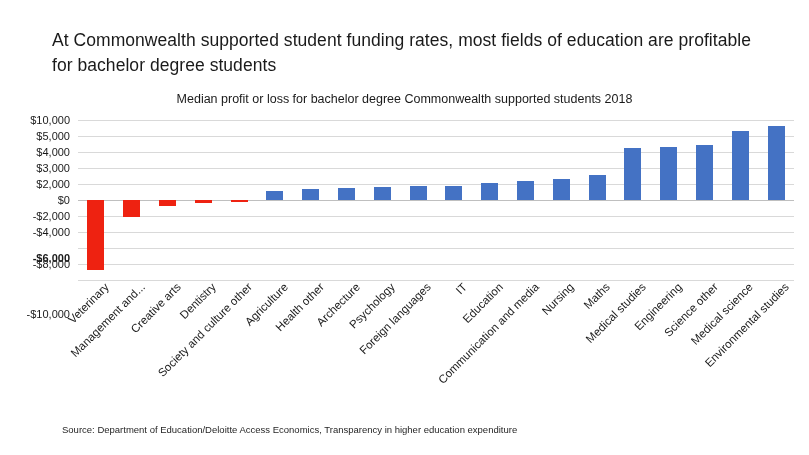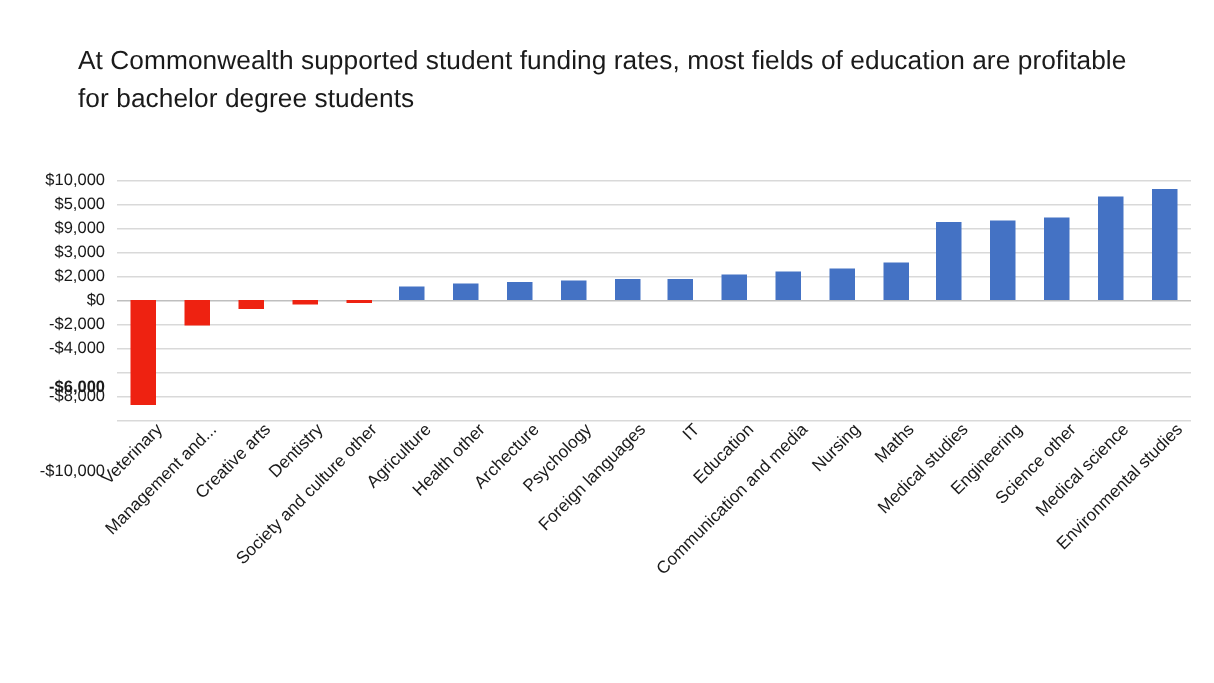--- a/index.html
+++ b/index.html
@@ -119,25 +119,26 @@
     transform: translateY(-2px);
   }
 </style>
 </head>
 <body>
 
 <div id="root">
 
   <div class="headline">At Commonwealth supported student funding rates, most fields of education are profitable for bachelor degree students</div>
 
+  <div class="subtitle">Median profit or loss for bachelor degree Commonwealth supported students 2018</div>
 
   <div class="ylabels" id="ylabels">
       <div class="ylabel" style="top: 0px; text-align: right;">$10,000</div>
       <div class="ylabel" style="top: 16px;">$5,000</div>
-      <div class="ylabel" style="top: 32px;">$9,000</div>
+      <div class="ylabel" style="top: 32px;">$4,000</div>
       <div class="ylabel" style="top: 48px;">$3,000</div>
       <div class="ylabel" style="top: 64px;">$2,000</div>
       <div class="ylabel" style="top: 80px;">$0</div>
       <div class="ylabel" style="top: 96px;">-$2,000</div>
       <div class="ylabel" style="top: 112px;">-$4,000</div>
       <div class="ylabel" style="top: 138px; font-weight: bold;">-$6,000</div>
       <div class="ylabel" style="top: 144px;">-$8,000</div>
       <div class="ylabel" style="top: 160px; margin-top: 34px;">-$10,000</div>
     </div>
 
@@ -195,13 +196,14 @@
       <div class="xlabel" style="left: 455.5px;"><span>Communication and media</span></div>
       <div class="xlabel" style="left: 491.3px;"><span>Nursing</span></div>
       <div class="xlabel" style="left: 527.1px;"><span>Maths</span></div>
       <div class="xlabel" style="left: 562.9px;"><span>Medical studies</span></div>
       <div class="xlabel" style="left: 598.7px;"><span>Engineering</span></div>
       <div class="xlabel" style="left: 634.5px;"><span>Science other</span></div>
       <div class="xlabel" style="left: 670.3px;"><span>Medical science</span></div>
       <div class="xlabel" style="left: 706.1px;"><span>Environmental studies</span></div>
     </div>
 
+  <div class="source">Source: Department of Education/Deloitte Access Economics, Transparency in higher education expenditure</div>
 </div>
 
 </body></html>

